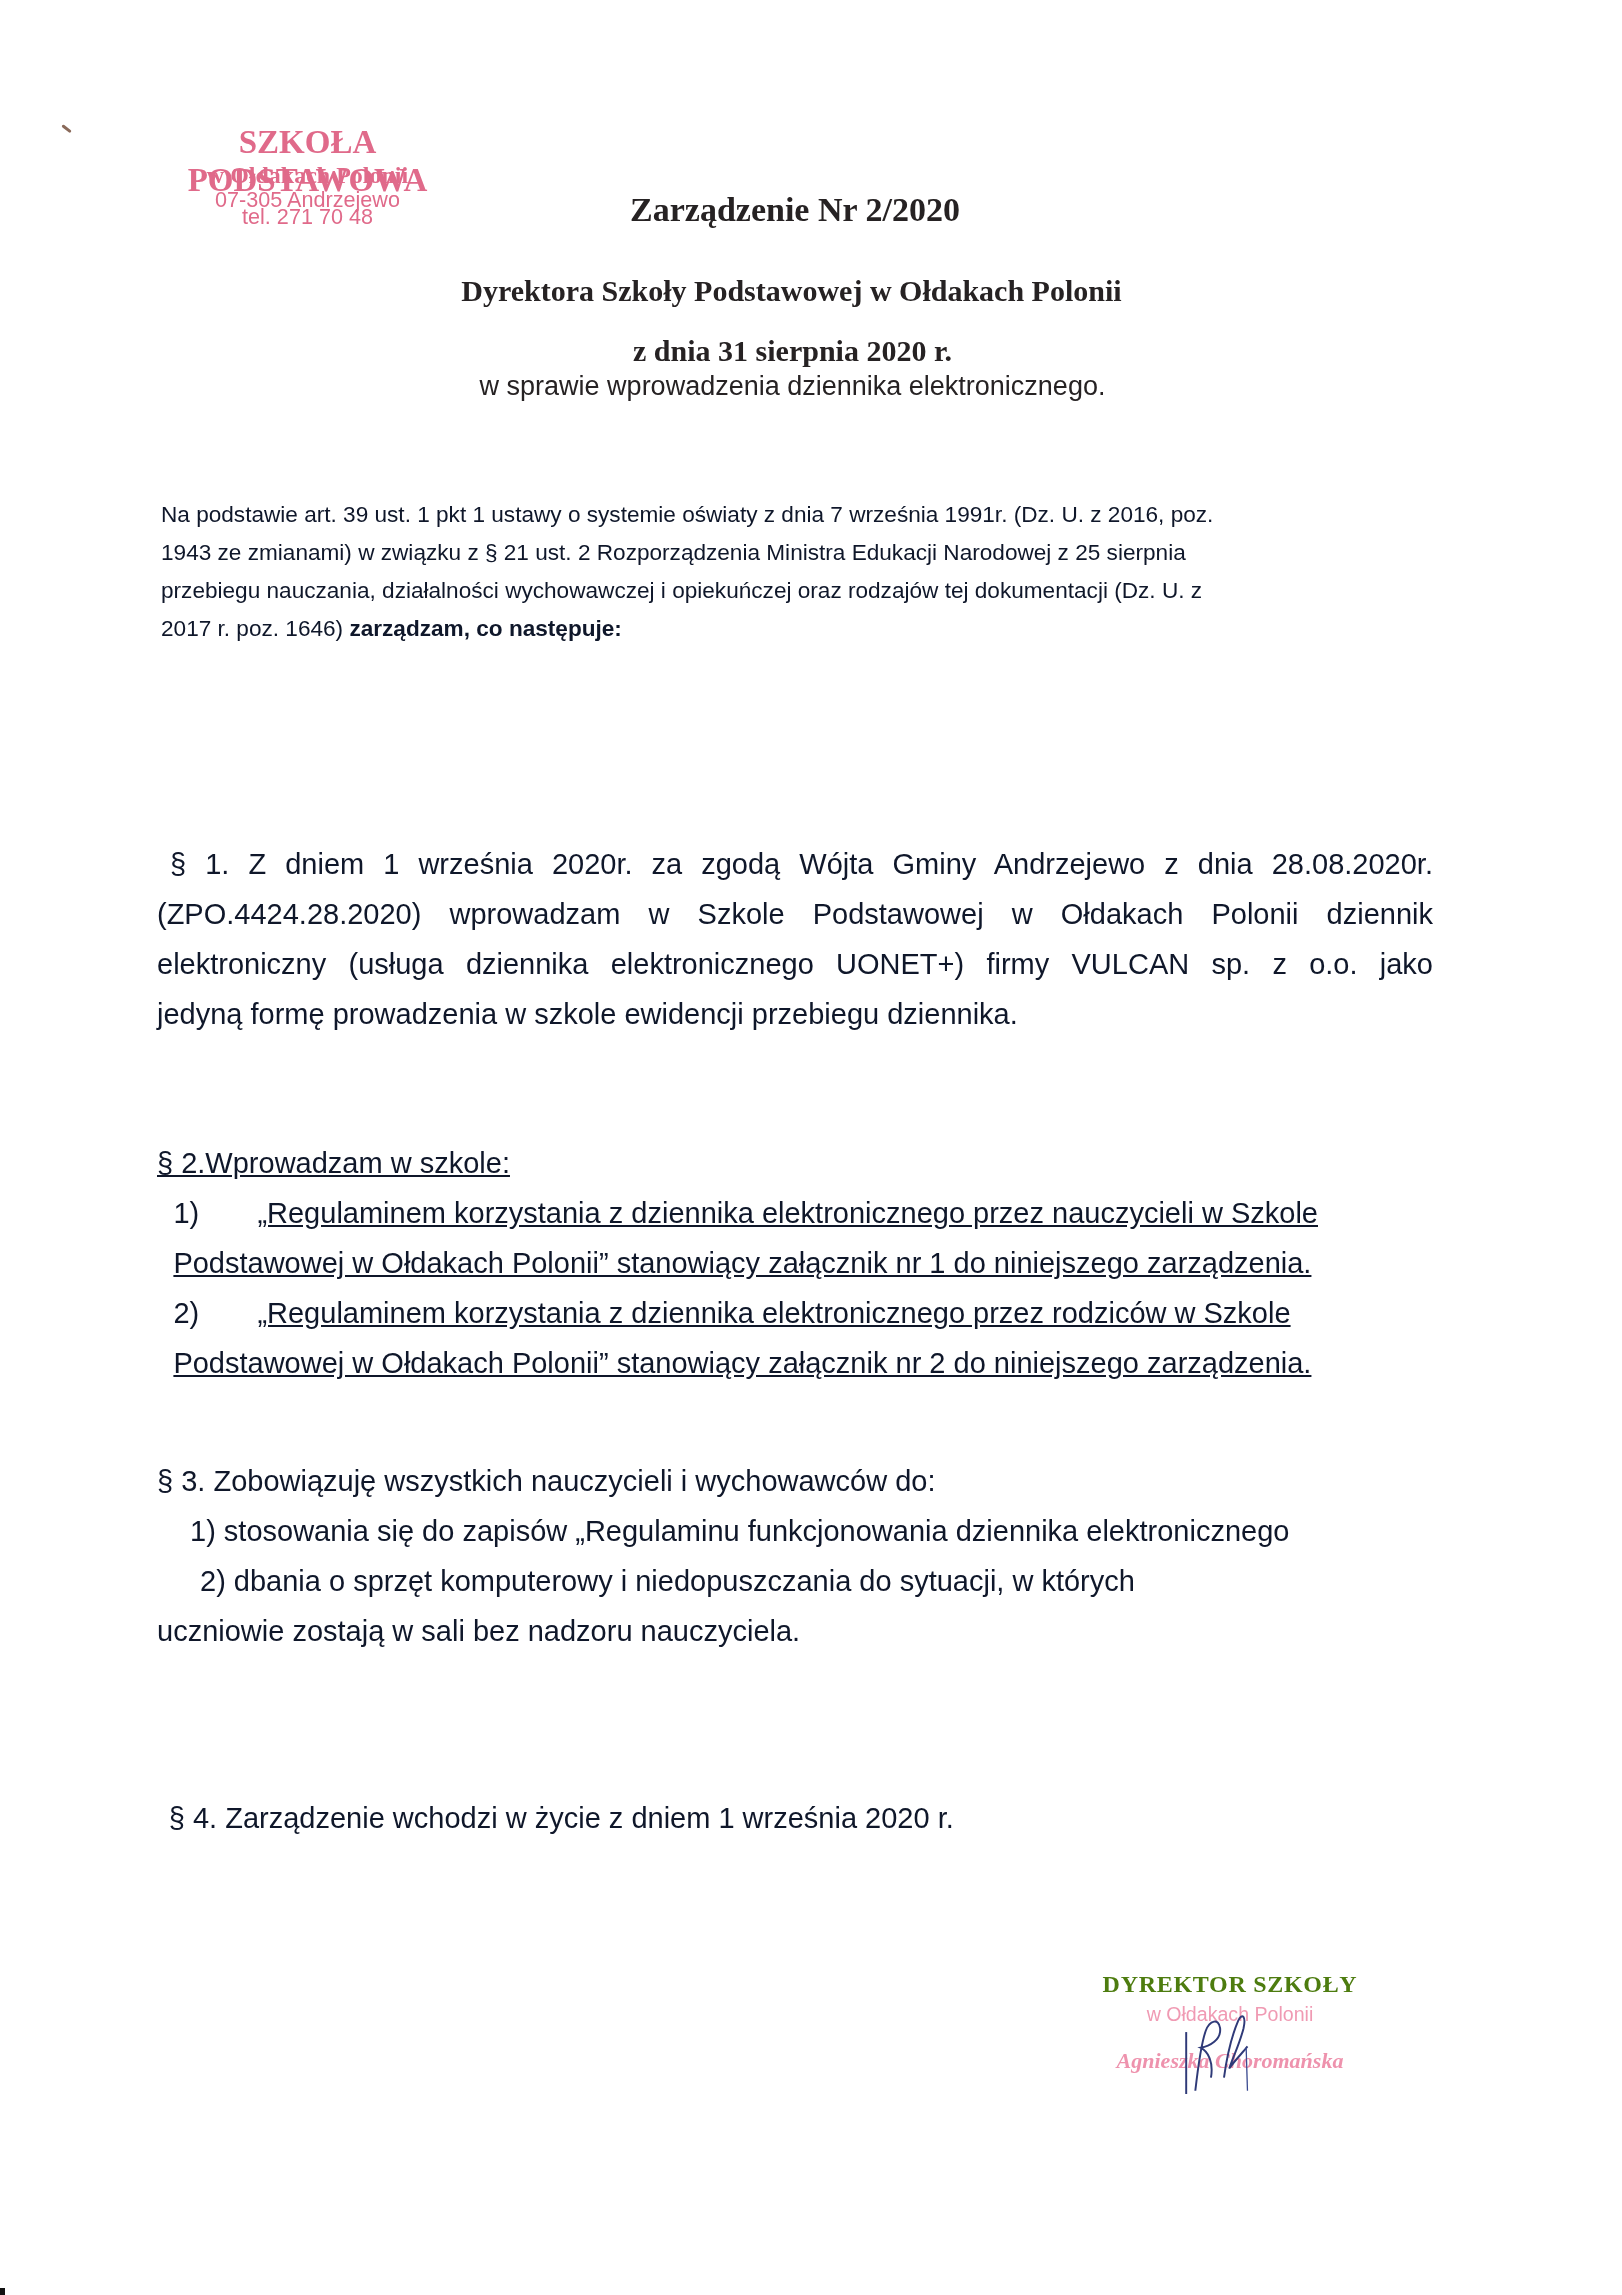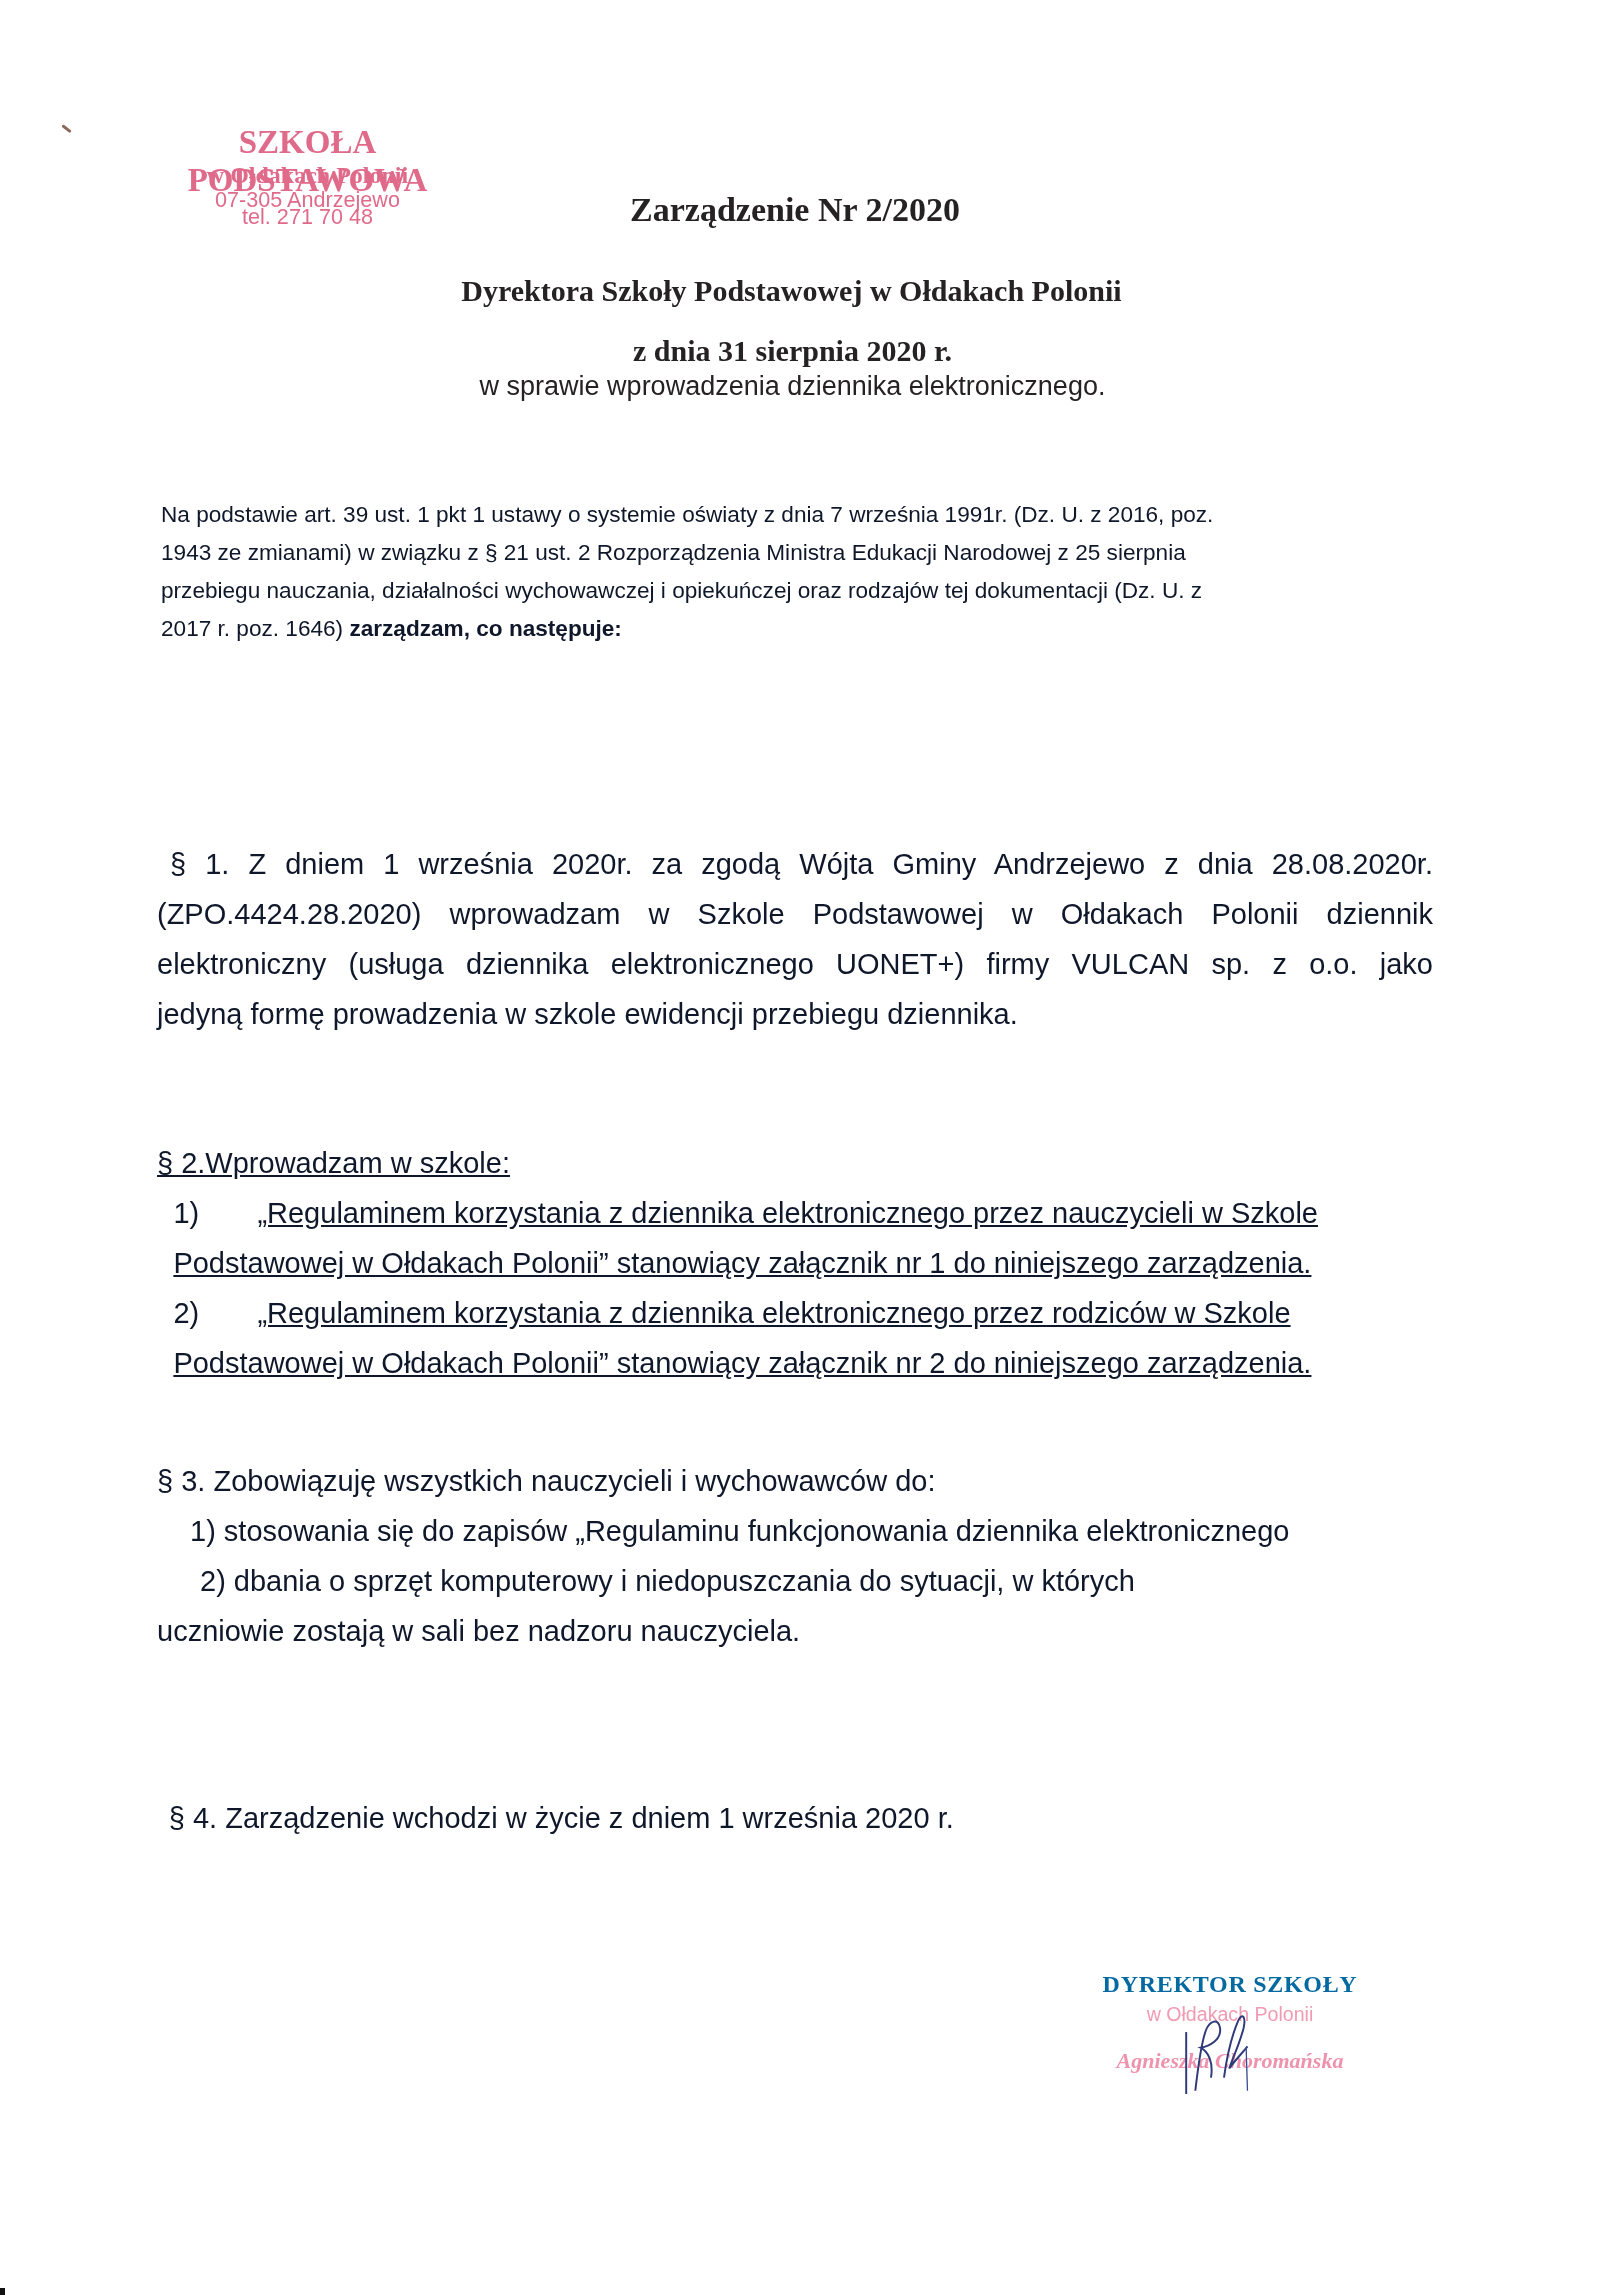--- a/index.html
+++ b/index.html
@@ -40,21 +40,21 @@
   .p2 .num { display: inline-block; width: 84px; }
   .p2 .cont { display: block; padding-left: 16.4px; white-space: nowrap; }
 
   .p3 { top: 1456px; width: 1276px; }
   .p3 .sub1 { padding-left: 33px; }
   .p3 .sub2 { padding-left: 43px; }
 
   .p4 { top: 1793px; width: 1047px; padding-left: 11.8px; }
 
   
-  .sig-top { left: 1060px; top: 1970px; width: 340px; text-align: center; font-family: "Liberation Serif", serif; font-weight: bold; font-size: 24px; line-height: 29px; color: #0369a1; letter-spacing: 0.7px; }
+  .sig-top { left: 1060px; top: 1970px; width: 340px; text-align: center; font-family: "Liberation Serif", serif; font-weight: bold; font-size: 24px; line-height: 29px; color: #4d7c0f; letter-spacing: 0.7px; }
   .sig-sub { left: 1060px; top: 2003px; width: 340px; text-align: center; font-family: "Liberation Sans", sans-serif; font-size: 19.6px; line-height: 23.6px; color: #f09ab3; }
   .sig-name { left: 1060px; top: 2047px; width: 340px; text-align: center; font-family: "Liberation Serif", serif; font-style: italic; font-weight: bold; font-size: 22px; line-height: 27.5px; color: #ee92ad; }
   .signature { left: 1178px; top: 2006px; width: 92px; height: 88px; }
 </style>
 </head>
 <body>
 
 <div class="abs tick-mark"></div>
 <div class="abs stamp stamp-top">SZKOŁA PODSTAWOWA</div>
 <div class="abs stamp stamp-sub">w Ołdakach Polonii</div>

